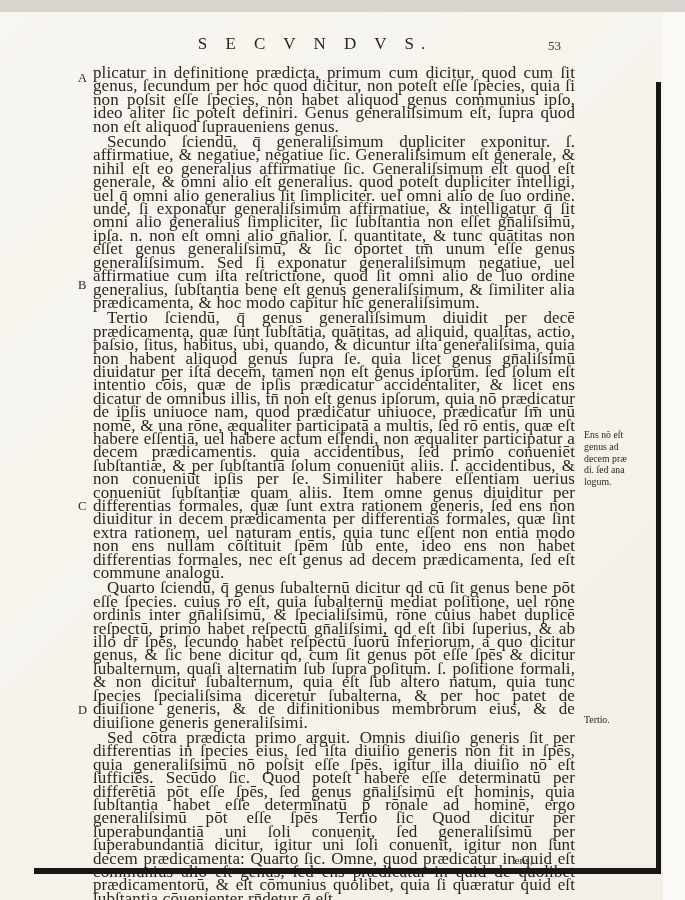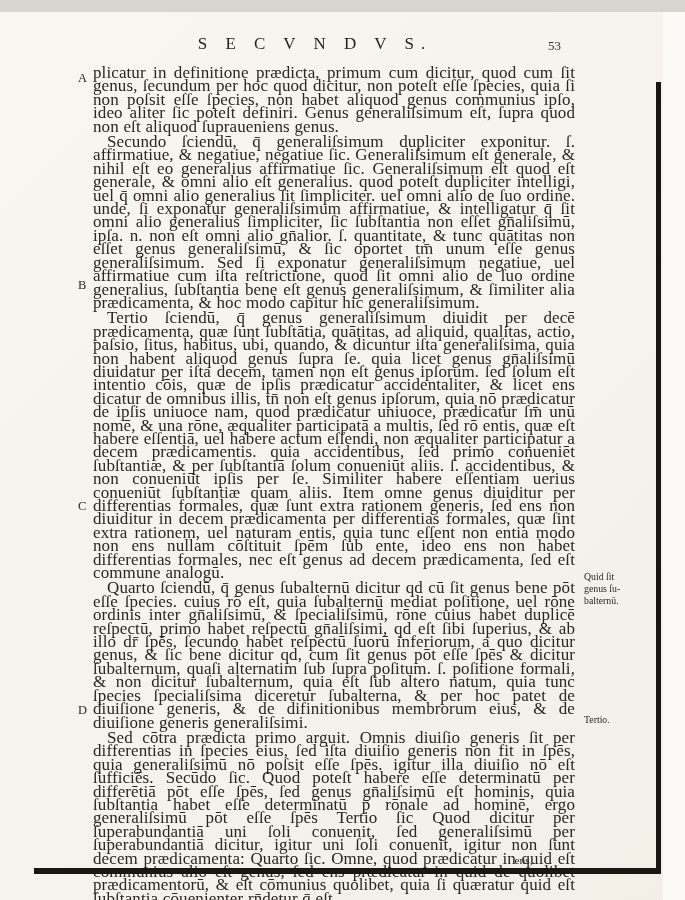--- a/index.html
+++ b/index.html
@@ -74,23 +74,25 @@
   <div class="margin-letter" style="top:691px">D</div>
 
   <div class="body-text">
     <p class="first">plicatur in definitione prædicta, primum cum dicitur, quod cum ſit genus, ſecundum per hoc quod dicitur, non poteſt eſſe ſpecies, quia ſi non poſsit eſſe ſpecies, non habet aliquod genus communius ipſo, ideo aliter ſic poteſt definiri. Genus generaliſsimum eſt, ſupra quod non eſt aliquod ſupraueniens genus.</p>
     <p>Secundo ſciendū, q̄ generaliſsimum dupliciter exponitur. ſ. affirmatiue, &amp; negatiue, negatiue ſic. Generaliſsimum eſt generale, &amp; nihil eſt eo generalius affirmatiue ſic. Generaliſsimum eſt quod eſt generale, &amp; omni alio eſt generalius. quod poteſt dupliciter intelligi, uel q̄ omni alio generalius ſit ſimpliciter. uel omni alio de ſuo ordine. unde, ſi exponatur generaliſsimum affirmatiue, &amp; intelligatur q̄ ſit omni alio generalius ſimpliciter, ſic ſubſtantia non eſſet gn̄aliſsimū, ipſa. n. non eſt omni alio gn̄alior. ſ. quantitate, &amp; tunc quātitas non eſſet genus generaliſsimū, &amp; ſic oportet tm̄ unum eſſe genus generaliſsimum. Sed ſi exponatur generaliſsimum negatiue, uel affirmatiue cum iſta reſtrictione, quod ſit omni alio de ſuo ordine generalius, ſubſtantia bene eſt genus generaliſsimum, &amp; ſimiliter alia prædicamenta, &amp; hoc modo capitur hic generaliſsimum.</p>
     <p>Tertio ſciendū, q̄ genus generaliſsimum diuidit per decē prædicamenta, quæ ſunt ſubſtātia, quātitas, ad aliquid, qualitas, actio, paſsio, ſitus, habitus, ubi, quando, &amp; dicuntur iſta generaliſsima, quia non habent aliquod genus ſupra ſe. quia licet genus gn̄aliſsimū diuidatur per iſta decem, tamen non eſt genus ipſorum. ſed ſolum eſt intentio cōis, quæ de ipſis prædicatur accidentaliter, &amp; licet ens dicatur de omnibus illis, tn̄ non eſt genus ipſorum, quia nō prædicatur de ipſis uniuoce nam, quod prædicatur uniuoce, prædicatur ſm̄ unū nomē, &amp; una rōne, æqualiter participatā a multis, ſed rō entis, quæ eſt habere eſſentiā, uel habere actum eſſendi, non æqualiter participatur a decem prædicamentis. quia accidentibus, ſed primo conueniēt ſubſtantiæ, &amp; per ſubſtantiā ſolum conueniūt aliis. ſ. accidentibus, &amp; non conueniūt ipſis per ſe. Similiter habere eſſentiam uerius conueniūt ſubſtantiæ quam aliis. Item omne genus diuiditur per differentias formales, quæ ſunt extra rationem generis, ſed ens non diuiditur in decem prædicamenta per differentias formales, quæ ſint extra rationem, uel naturam entis, quia tunc eſſent non entia modo non ens nullam cōſtituit ſpēm ſub ente, ideo ens non habet differentias formales, nec eſt genus ad decem prædicamenta, ſed eſt commune analogū.</p>
     <p>Quarto ſciendū, q̄ genus ſubalternū dicitur qd cū ſit genus bene pōt eſſe ſpecies. cuius rō eſt, quia ſubalternū mediat poſitione, uel rōne ordinis inter gn̄aliſsimū, &amp; ſpecialiſsimū, rōne cuius habet duplicē reſpectū, primo habet reſpectū gn̄aliſsimi, qd eſt ſibi ſuperius, &amp; ab illo dr̄ ſpēs, ſecundo habet reſpectū ſuorū inferiorum, a quo dicitur genus, &amp; ſic bene dicitur qd, cum ſit genus pōt eſſe ſpēs &amp; dicitur ſubalternum, quaſi alternatim ſub ſupra poſitum. ſ. poſitione formali, &amp; non dicitur ſubalternum, quia eſt ſub altero natum, quia tunc ſpecies ſpecialiſsima diceretur ſubalterna, &amp; per hoc patet de diuiſione generis, &amp; de difinitionibus membrorum eius, &amp; de diuiſione generis generaliſsimi.</p>
     <p>Sed cōtra prædicta primo arguit. Omnis diuiſio generis ſit per differentias in ſpecies eius, ſed iſta diuiſio generis non fit in ſpēs, quia generaliſsimū nō poſsit eſſe ſpēs. igitur illa diuiſio nō eſt ſufficiēs. Secūdo ſic. Quod poteſt habere eſſe determinatū per differētiā pōt eſſe ſpēs, ſed genus gn̄aliſsimū eſt hominis, quia ſubſtantia habet eſſe determinatū p̄ rōnale ad hominē, ergo generaliſsimū pōt eſſe ſpēs Tertio ſic Quod dicitur per ſuperabundantiā uni ſoli conuenit, ſed generaliſsimū per ſuperabundantiā dicitur, igitur uni ſoli conuenit, igitur non ſunt decem prædicamenta: Quarto ſic. Omne, quod prædicatur in quid eſt communius alio eſt genus, ſed ens prædicatur in quid de quolibet prædicamentorū, &amp; eſt cōmunius quolibet, quia ſi quæratur quid eſt ſubſtantia cōuenienter rn̄detur q̄ eſt</p>
   </div>
 
-  <div class="margin-note" style="top:559px">Quid ſit
-genus ſu-
-balternū.</div>
+  <div class="margin-note" style="top:417px">Ens nō eſt
+genus ad
+decem præ
+di. ſed ana
+logum.</div>
   <div class="margin-note" style="top:702px">Tertio.</div>
 
   <div class="catchword">ens,</div>
 
   <div class="right-gutter"></div>
   <div class="scan-edge-right"></div>
   <div class="scan-edge-bottom"></div>
 
 </div>
 

